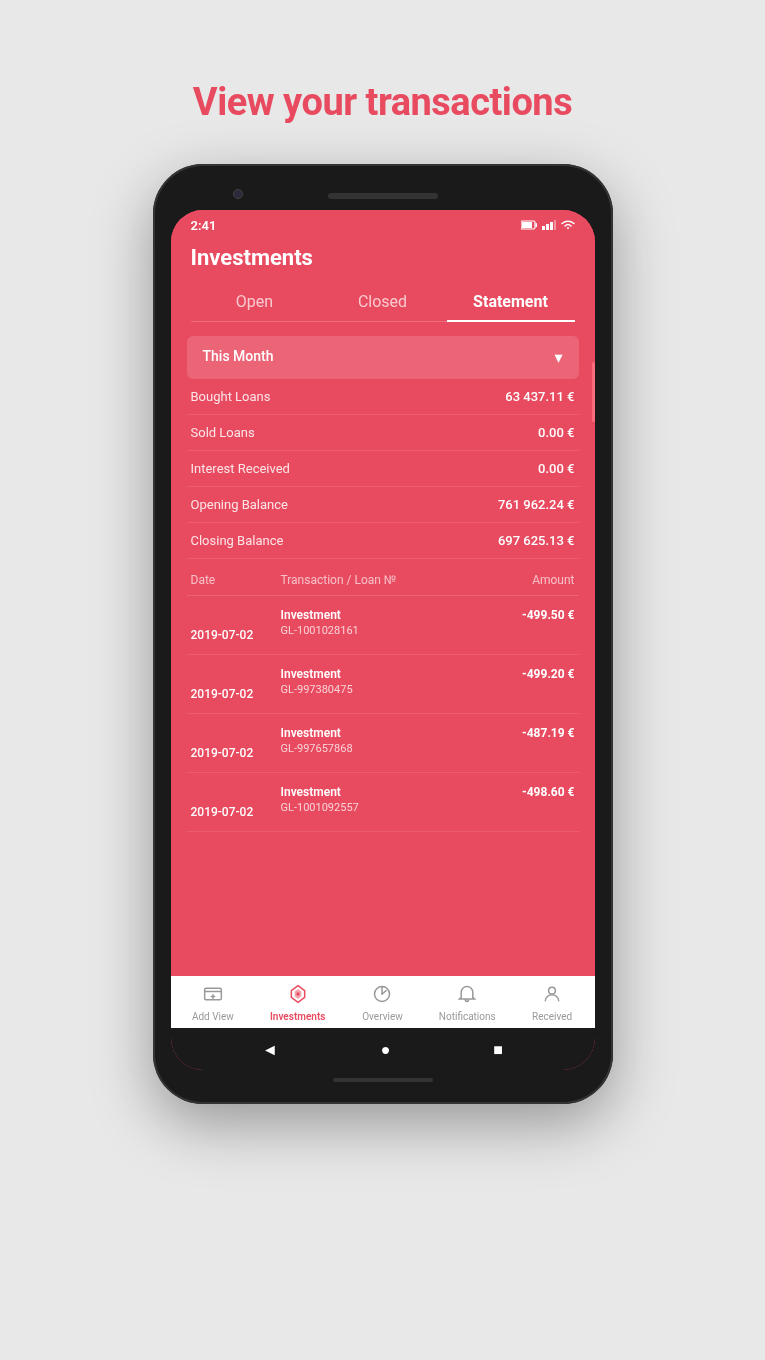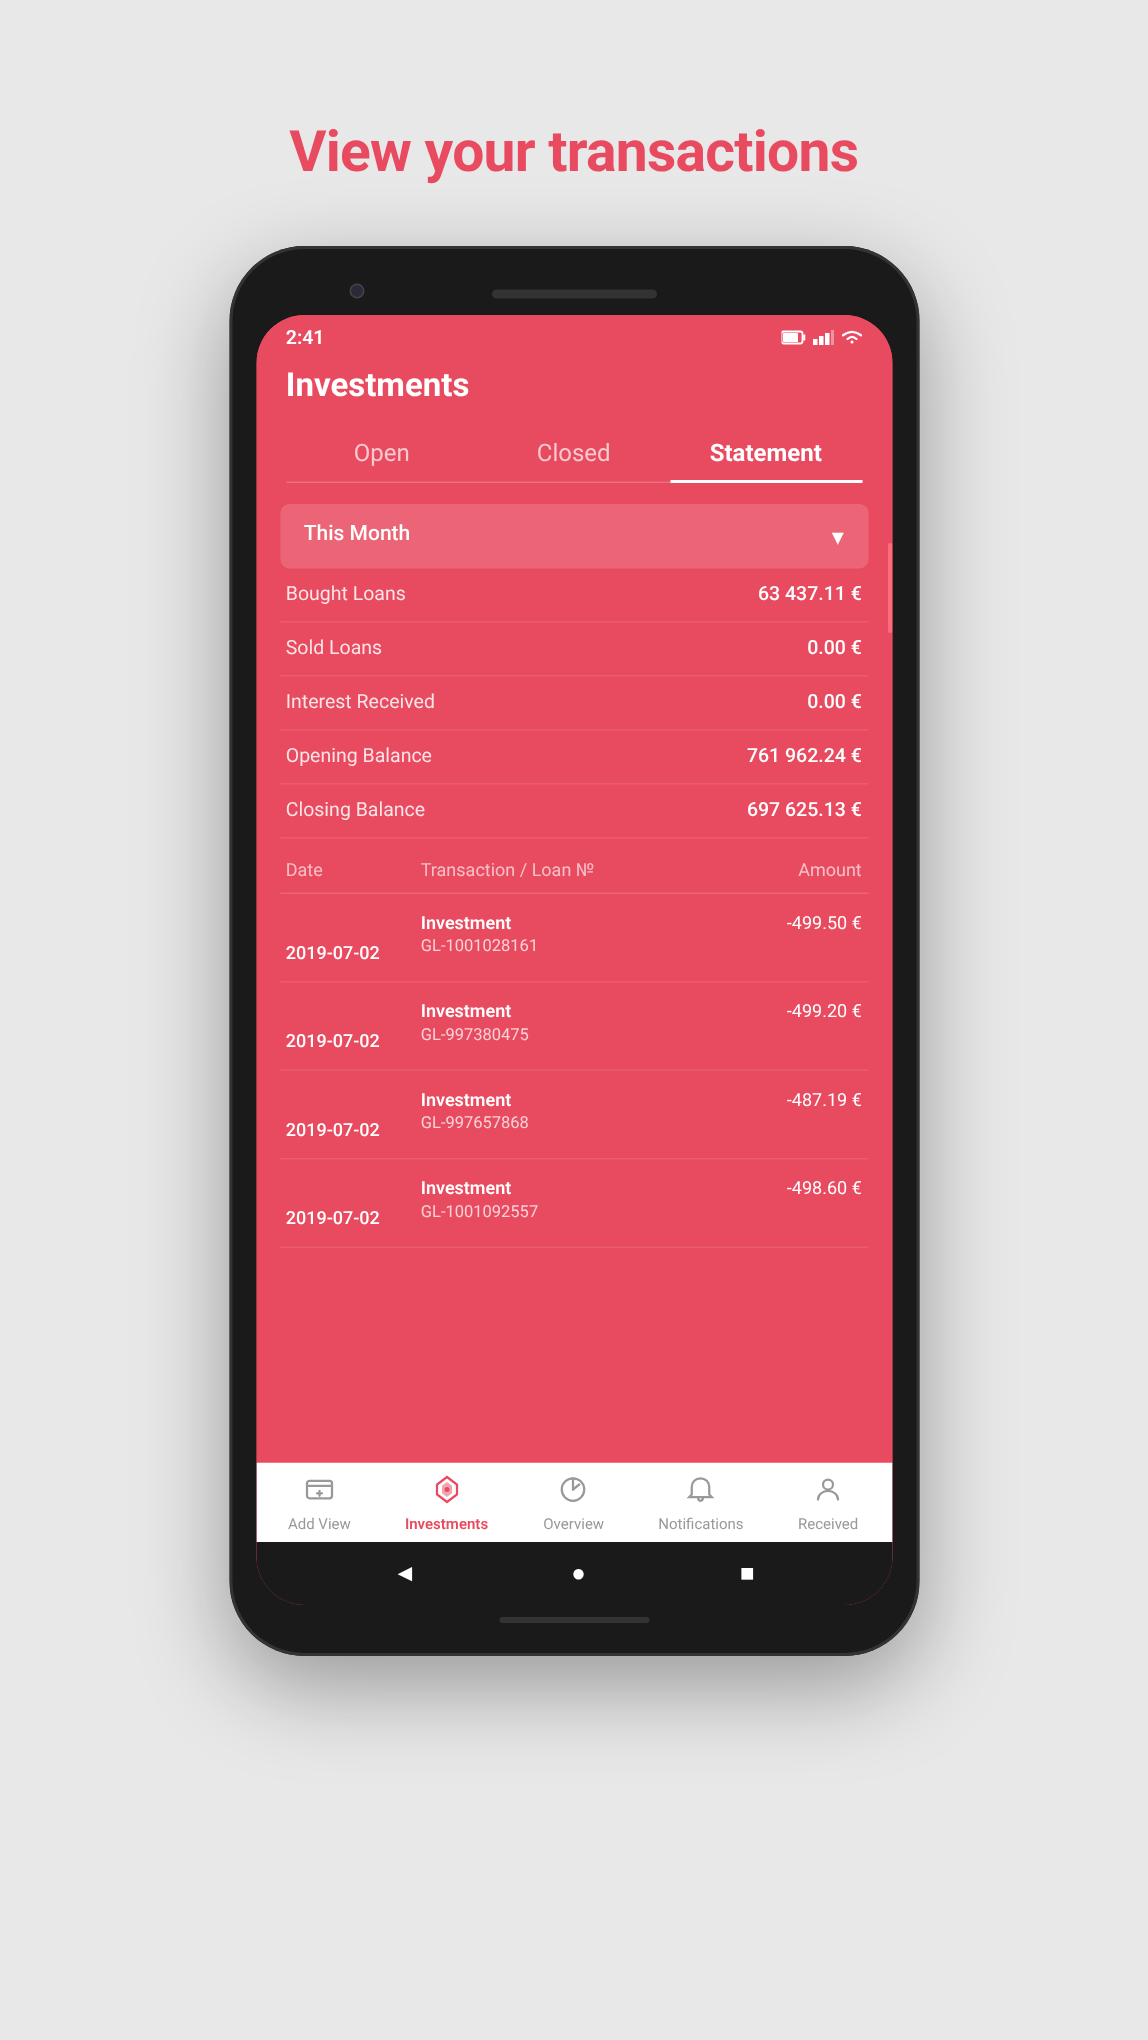--- a/index.html
+++ b/index.html
@@ -265,21 +265,21 @@
     .tx-ref {
       color: rgba(255,255,255,0.75);
       font-size: 11px;
       margin-top: 2px;
     }
 
     .tx-amount {
       width: 85px;
       color: white;
       font-size: 12px;
-      font-weight: 400;
+      font-weight: 700;
       text-align: right;
     }
 
     
     .bottom-nav {
       background: white;
       display: flex;
       justify-content: space-around;
       align-items: center;
       padding: 8px 0 6px;

